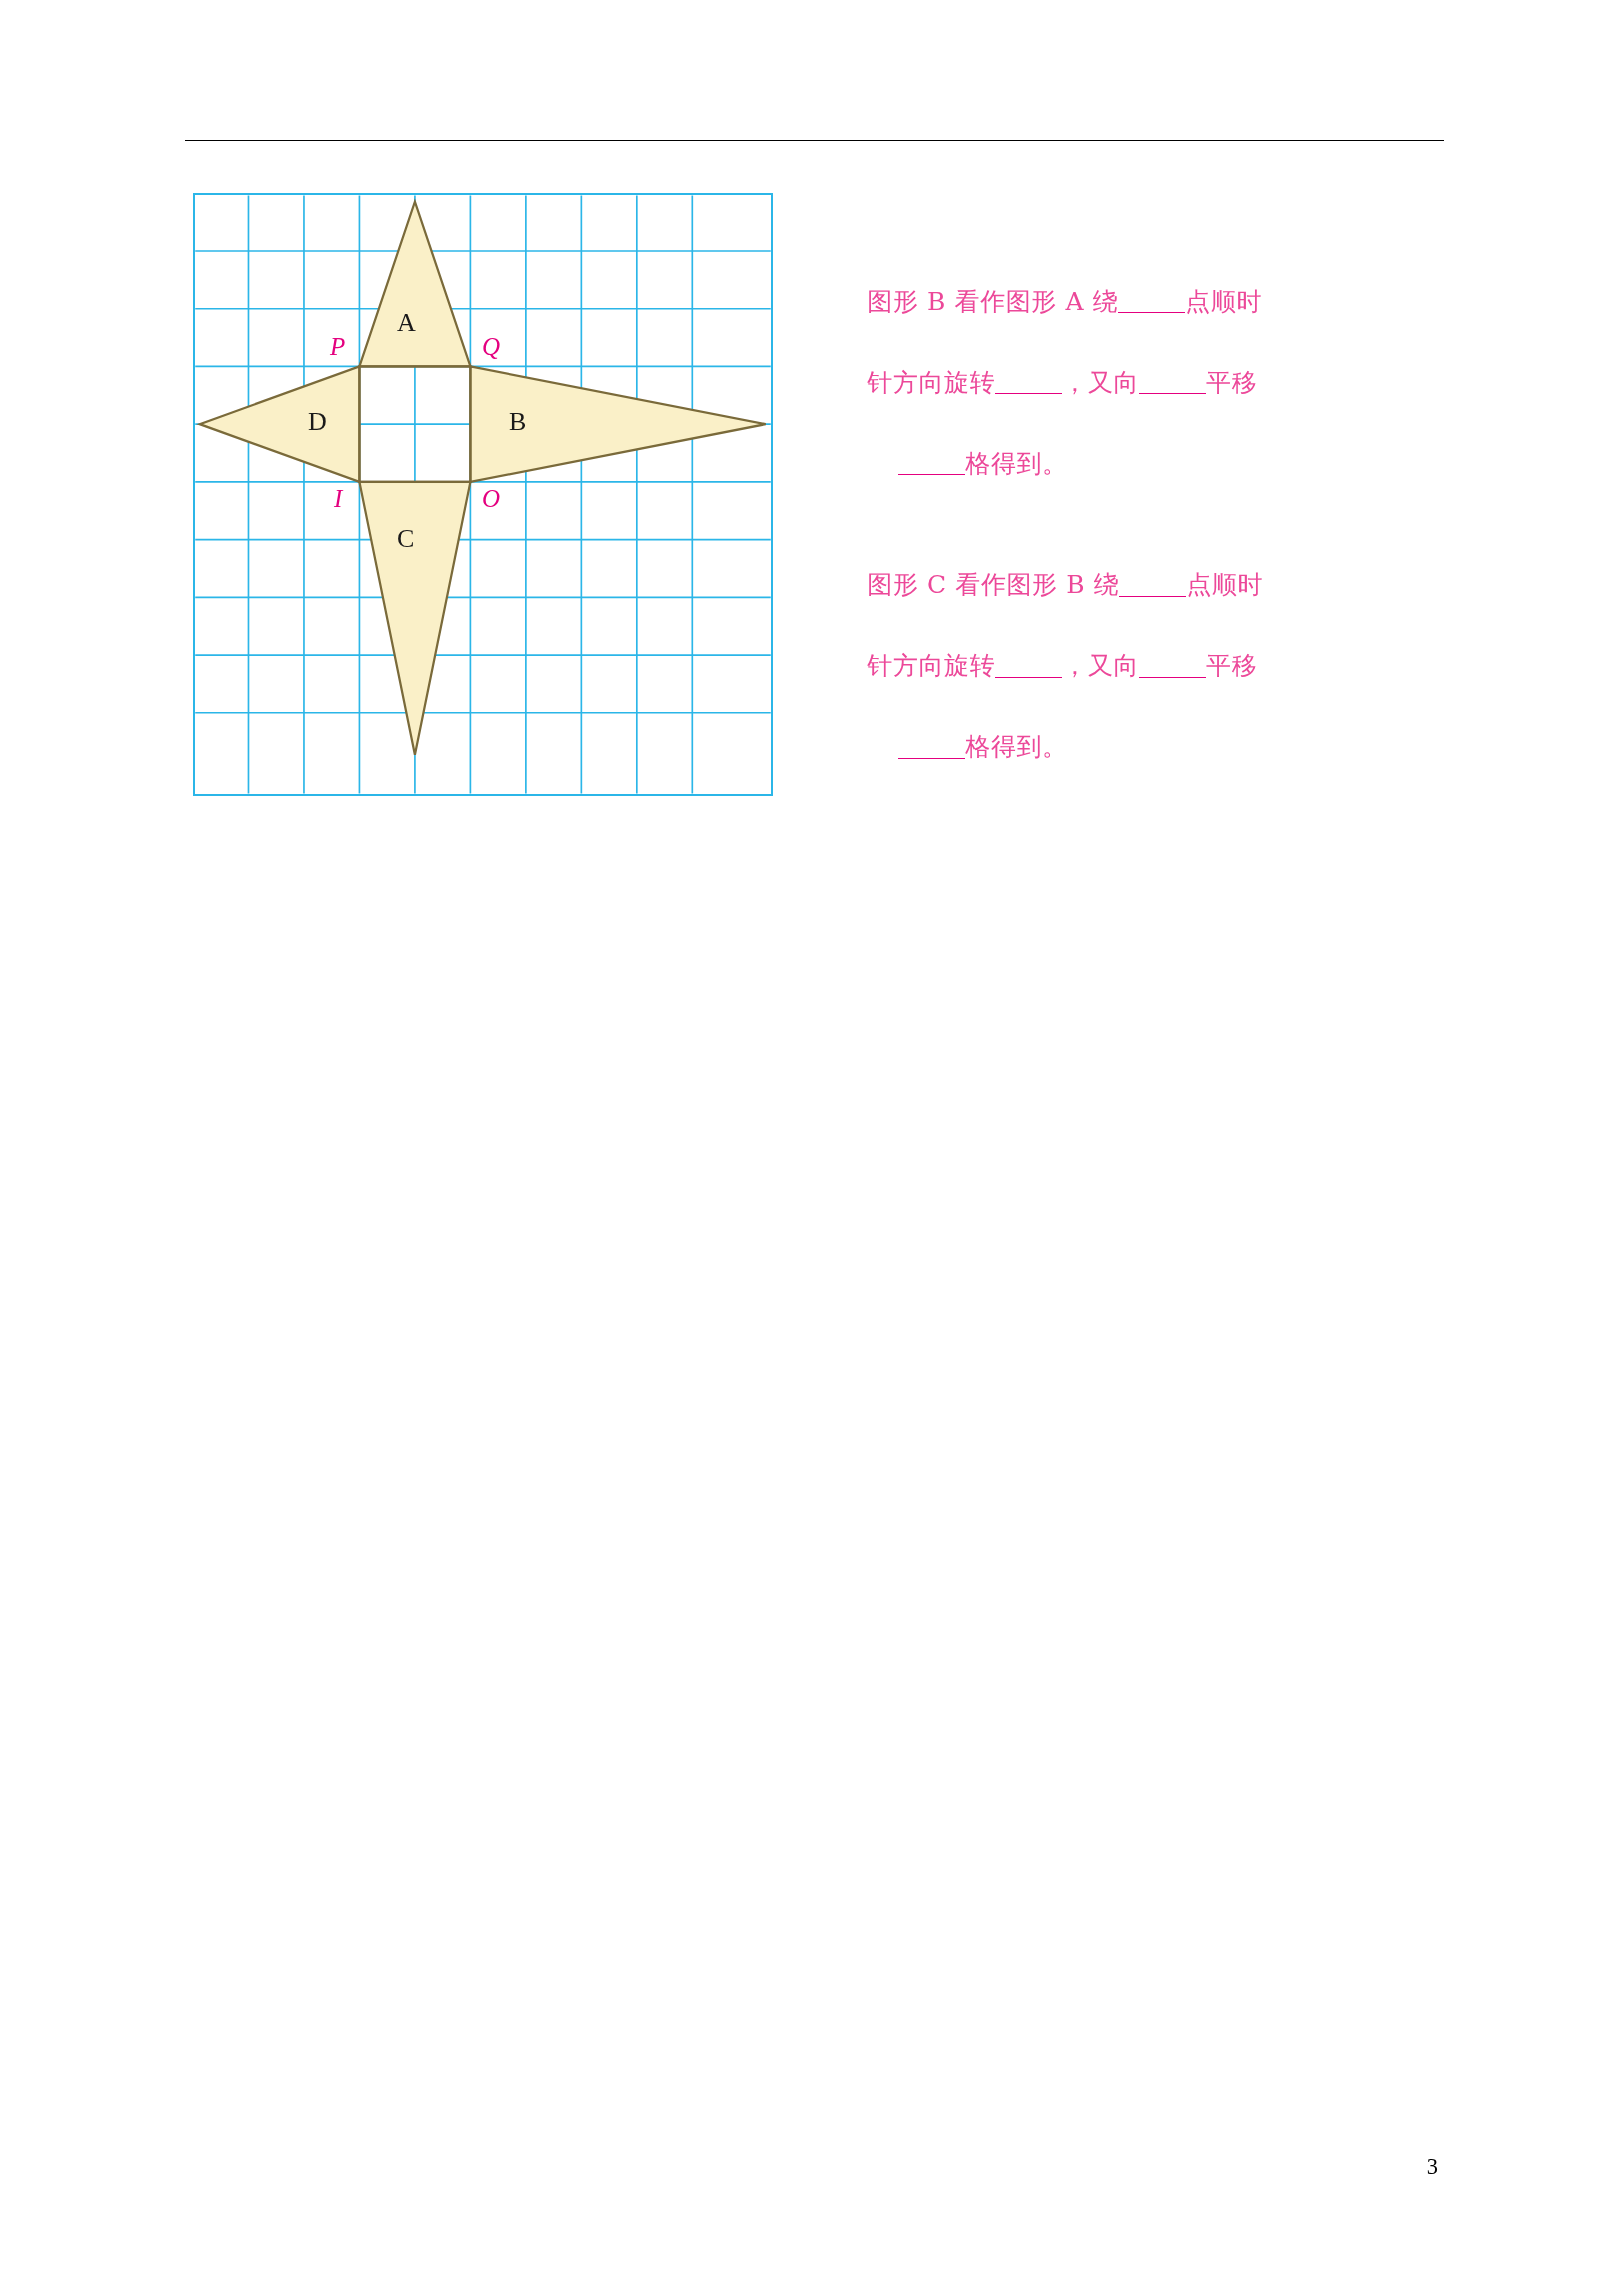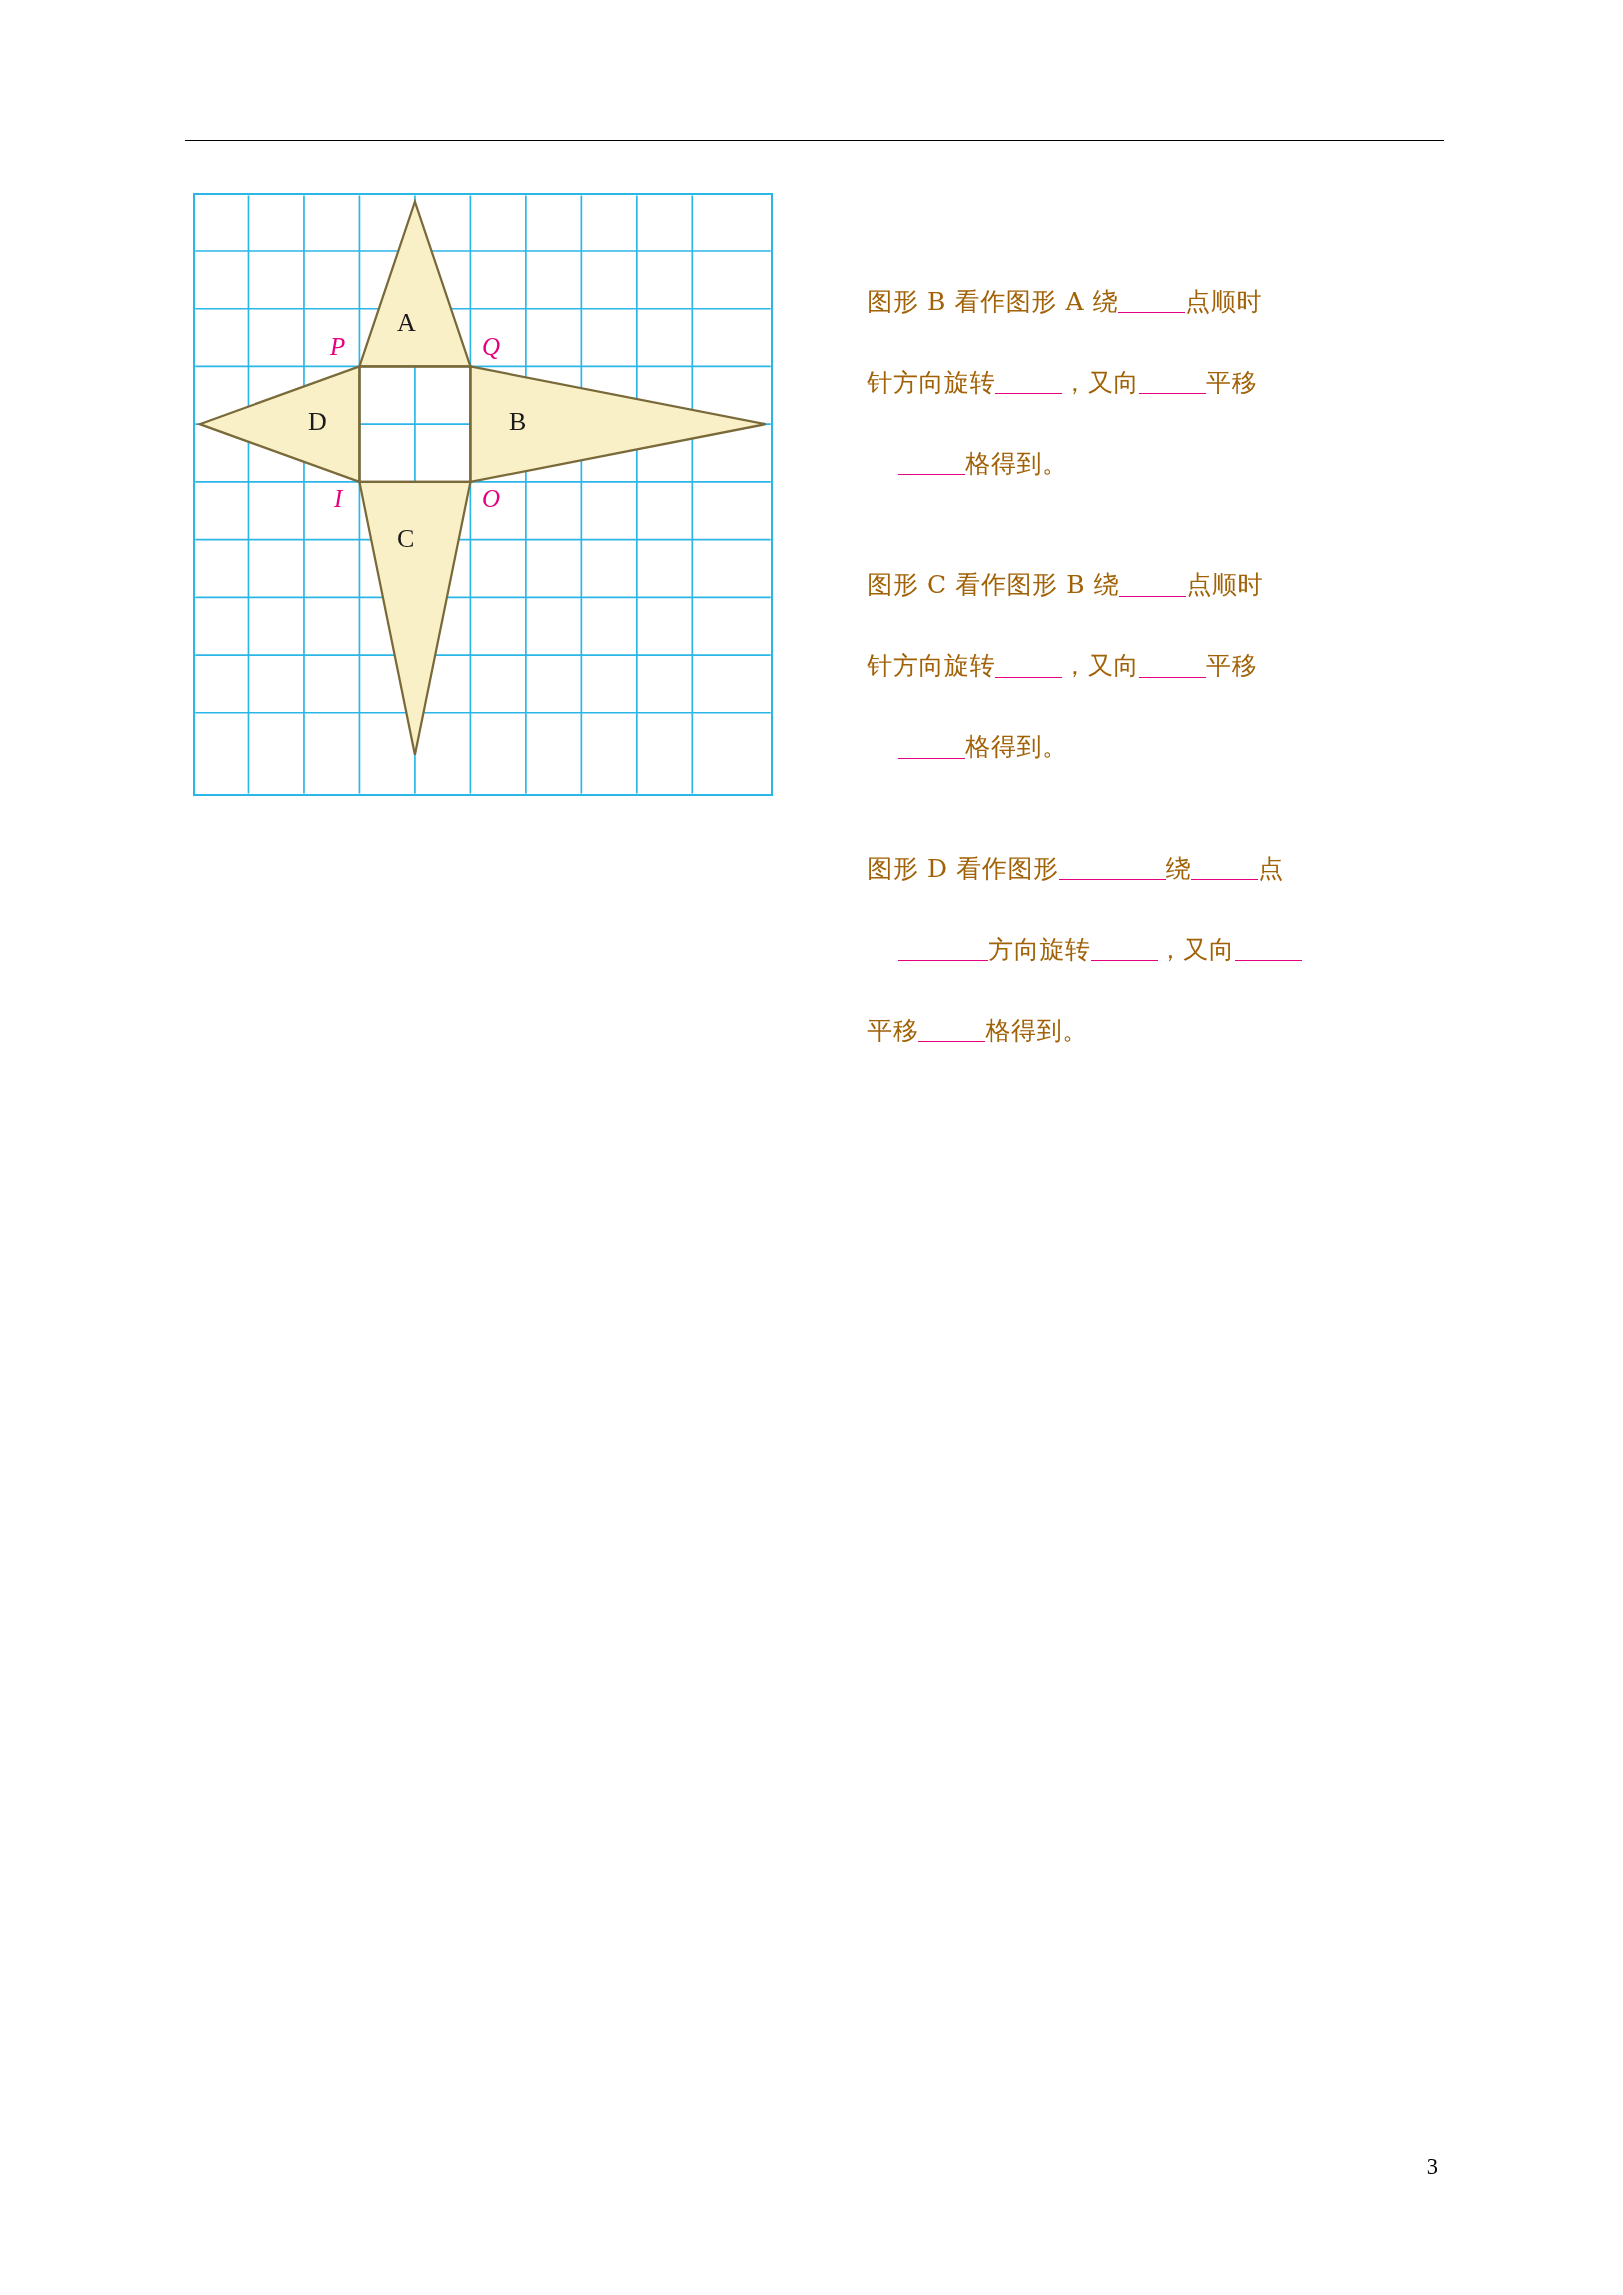--- a/index.html
+++ b/index.html
@@ -52,21 +52,21 @@
   }
   
   .text-block {
     position: absolute;
     left: 816px;
     top: 241px;
     width: 628px;
     font-family: "DejaVu Serif", "Liberation Serif", serif;
     font-size: 25px;
     line-height: 1.62;
-    color: #a16207;
+    color: #ec4899;
     letter-spacing: 0.6px;
   }
   .text-line {
     white-space: pre-wrap;
   }
   .indent {
     display: inline-block;
     width: 31px;
   }
   .blank {
@@ -149,24 +149,19 @@
       <span>针方向旋转</span><span class="blank b-md"></span><span>，又向</span><span class="blank b-md"></span><span>平移</span><br>
       <span class="indent"></span><span class="blank b-md"></span><span>格得到。</span>
     </div>
 
     <div class="text-line">
       <span>图形 C 看作图形 B 绕</span><span class="blank b-md"></span><span>点顺时</span><br>
       <span>针方向旋转</span><span class="blank b-md"></span><span>，又向</span><span class="blank b-md"></span><span>平移</span><br>
       <span class="indent"></span><span class="blank b-md"></span><span>格得到。</span>
     </div>
 
-    <div class="text-line">
-      <span>图形 D 看作图形</span><span class="blank b-xl"></span><span>绕</span><span class="blank b-md"></span><span>点</span><br>
-      <span class="indent"></span><span class="blank b-lg"></span><span>方向旋转</span><span class="blank b-md"></span><span>，又向</span><span class="blank b-md"></span><br>
-      <span>平移</span><span class="blank b-md"></span><span>格得到。</span>
-    </div>
 
   </div>
 
   <div class="page-number">3</div>
 
 </div>
 
 
 </body></html>

